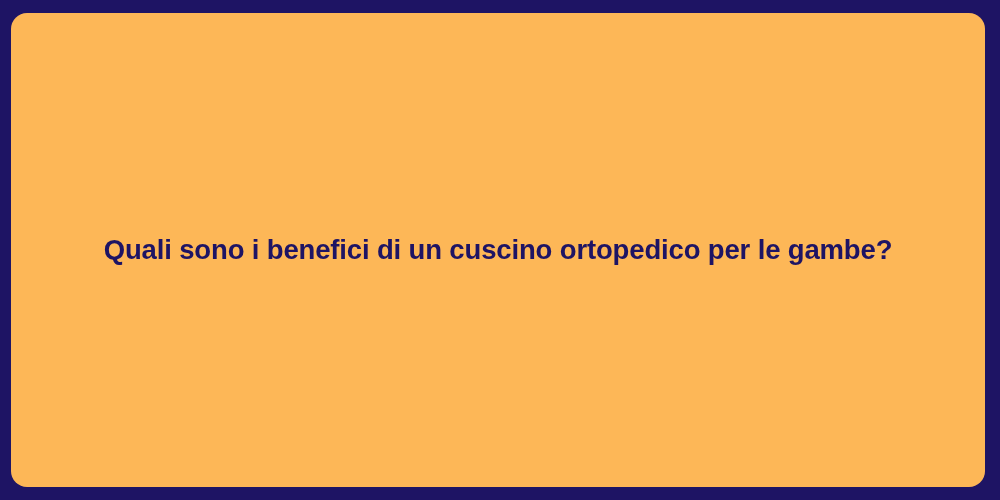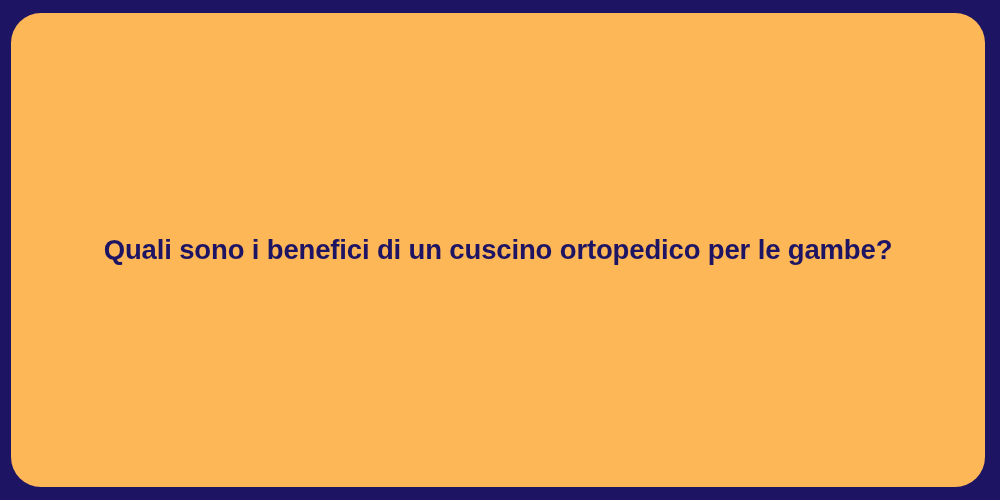--- a/index.html
+++ b/index.html
@@ -20,21 +20,21 @@
     width: 1000px;
     height: 500px;
     background: #1e1464;
     padding: 13px 15px 13px 11px;
   }
   .card-panel {
     box-sizing: border-box;
     width: 100%;
     height: 100%;
     background: #fdb757;
-    border-radius: 30px;
+    border-radius: 16px;
     display: flex;
     align-items: center;
     justify-content: center;
     padding: 0 64px;
   }
   .question-heading {
     margin: 0;
     color: #1e1464;
     font-family: "Liberation Sans", sans-serif;
     font-size: 27.5px;

